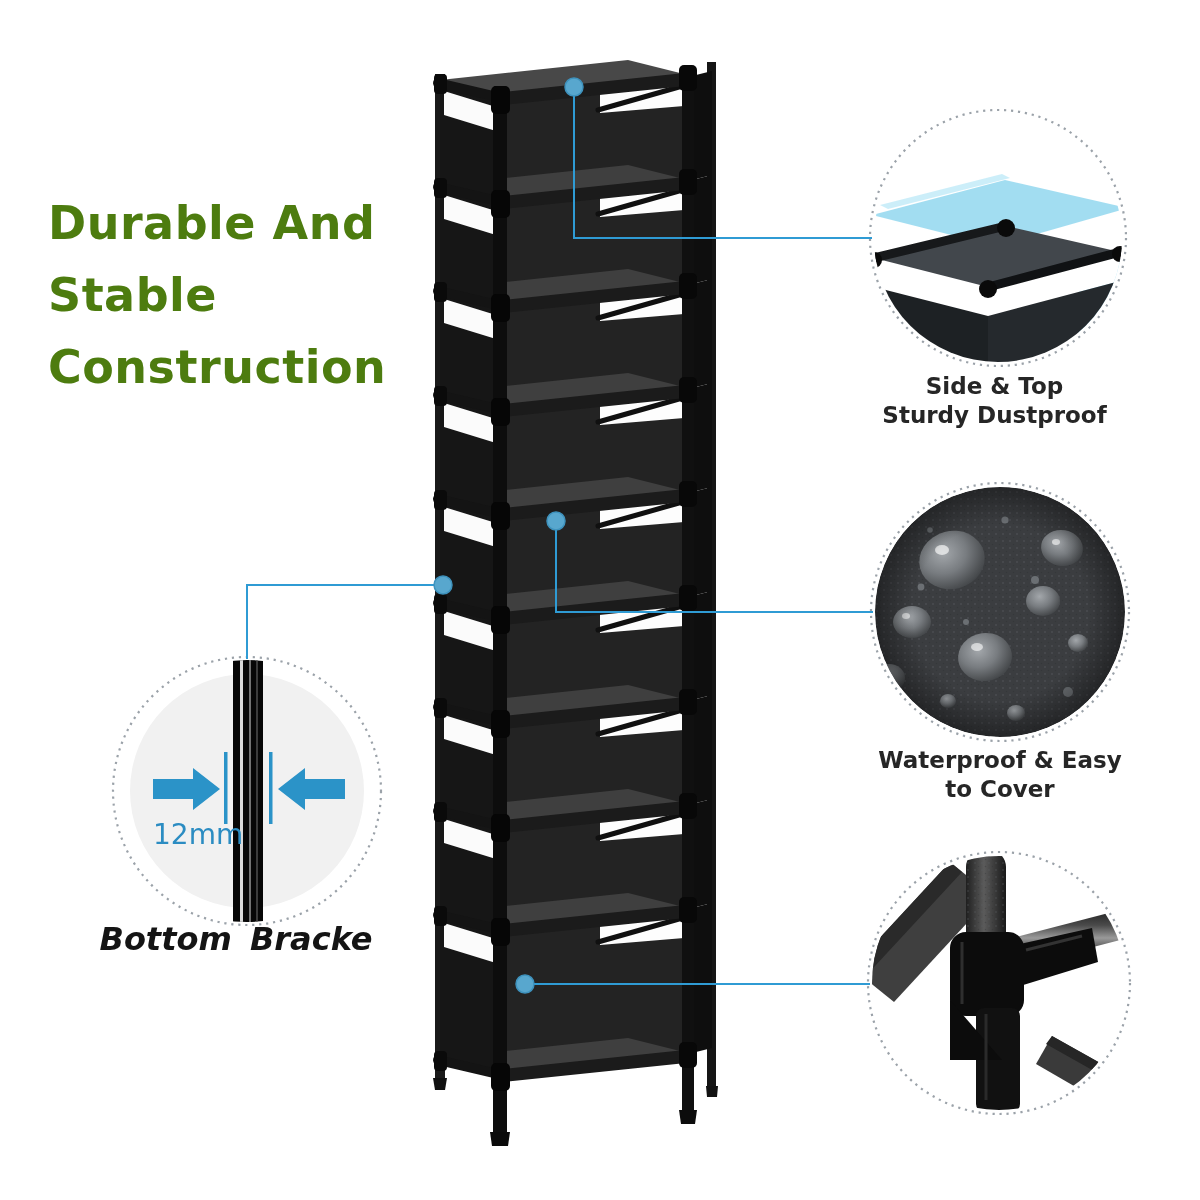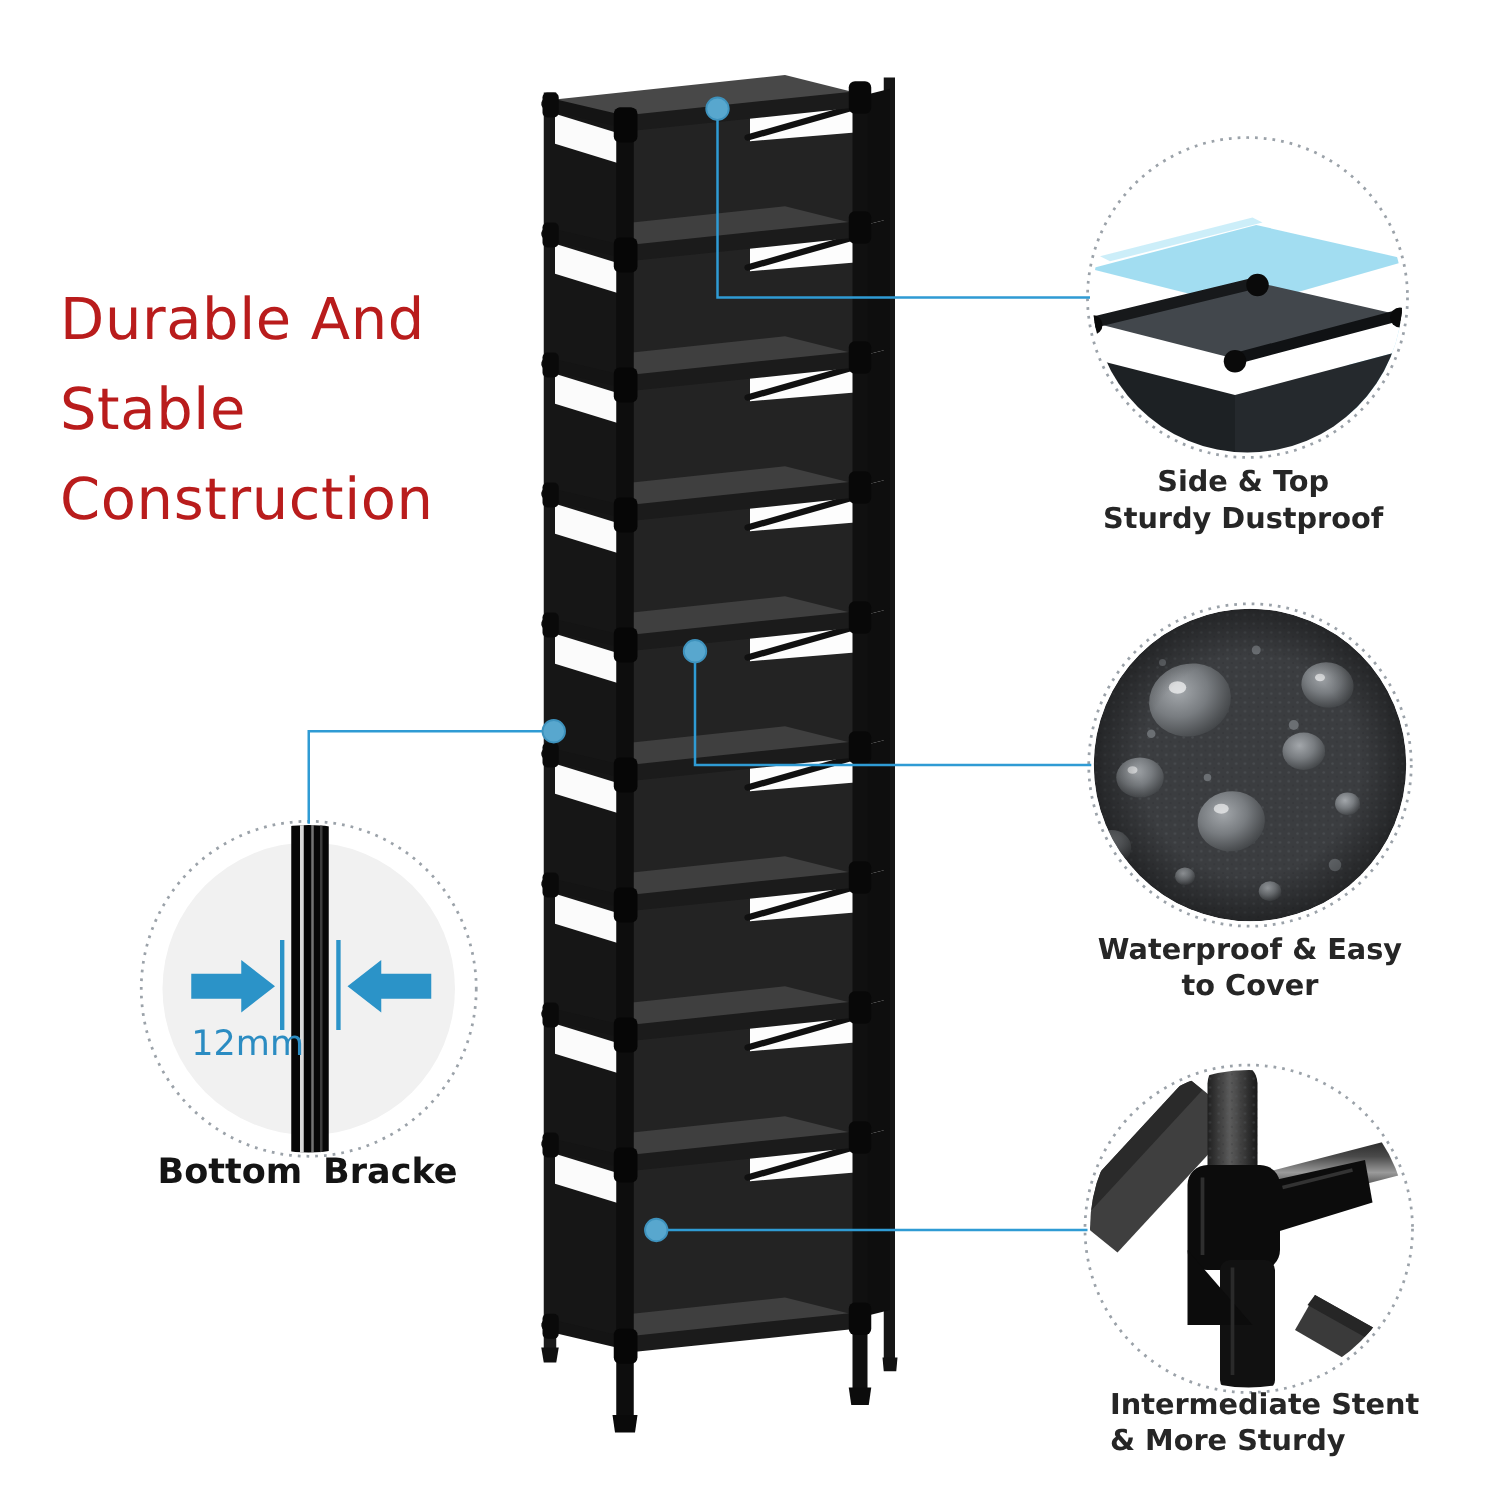--- a/index.html
+++ b/index.html
@@ -1,26 +1,26 @@
 <!DOCTYPE html>
 <html><head>
 <meta charset="utf-8">
 <style>
   html,body{margin:0;padding:0;background:#ffffff;}
   body{width:1200px;height:1200px;font-family:"DejaVu Sans","Liberation Sans",sans-serif;}
   .stage{position:relative;width:1200px;height:1200px;background:#fff;overflow:hidden;}
   svg.gfx{position:absolute;left:0;top:0;width:1200px;height:1200px;}
-  .title{position:absolute;left:48px;top:188px;width:400px;font-size:46px;font-weight:400;
-         color:#b91c1c;line-height:1.56;letter-spacing:.5px;margin-top:32px;}
+  .title{position:absolute;left:48px;top:188px;width:400px;font-size:46px;font-weight:700;
+         color:#4d7c0f;line-height:1.56;letter-spacing:.5px;}
   .callout-label{position:absolute;font-weight:700;color:#262626;font-size:23px;line-height:1.24;}
   .callout-label span{display:block;}
   #lbl-dustproof{left:822px;top:372px;width:345px;text-align:center;}
   #lbl-waterproof{left:810px;top:746px;width:380px;text-align:center;}
   #lbl-stent{left:888px;top:1110px;width:310px;text-align:left;}
-  #lbl-bracket{left:86px;top:920px;width:320px;text-align:center;font-size:28px;color:#141414;word-spacing:7px;}
+  #lbl-bracket{left:76px;top:920px;width:320px;text-align:center;font-size:32px;color:#141414;word-spacing:7px;font-style:italic;}
   #lbl-12mm{position:absolute;left:153px;top:818px;font-size:28px;font-weight:400;color:#2b8cc2;}
   .ring{fill:none;stroke:#9ba2a9;stroke-width:2.2;stroke-dasharray:2.2 4.8;}
   .leader{fill:none;stroke:#2f9bd4;stroke-width:2;}
   .ldot{fill:#58a7ce;stroke:#3e92bd;stroke-width:1.5;}
 </style>
 </head>
 <body>
 
 <div class="stage">
 
@@ -289,21 +289,17 @@
   <div class="callout-label" id="lbl-dustproof">
     <span>Side &amp; Top</span>
     <span>Sturdy Dustproof</span>
   </div>
 
   <div class="callout-label" id="lbl-waterproof">
     <span>Waterproof &amp; Easy</span>
     <span>to Cover</span>
   </div>
 
-  <div class="callout-label" id="lbl-stent">
-    <span>Intermediate Stent</span>
-    <span>&amp; More Sturdy</span>
-  </div>
 
   <div class="callout-label" id="lbl-bracket">Bottom Bracke</div>
 
   <div id="lbl-12mm">12mm</div>
 </div>
 
 </body></html>

